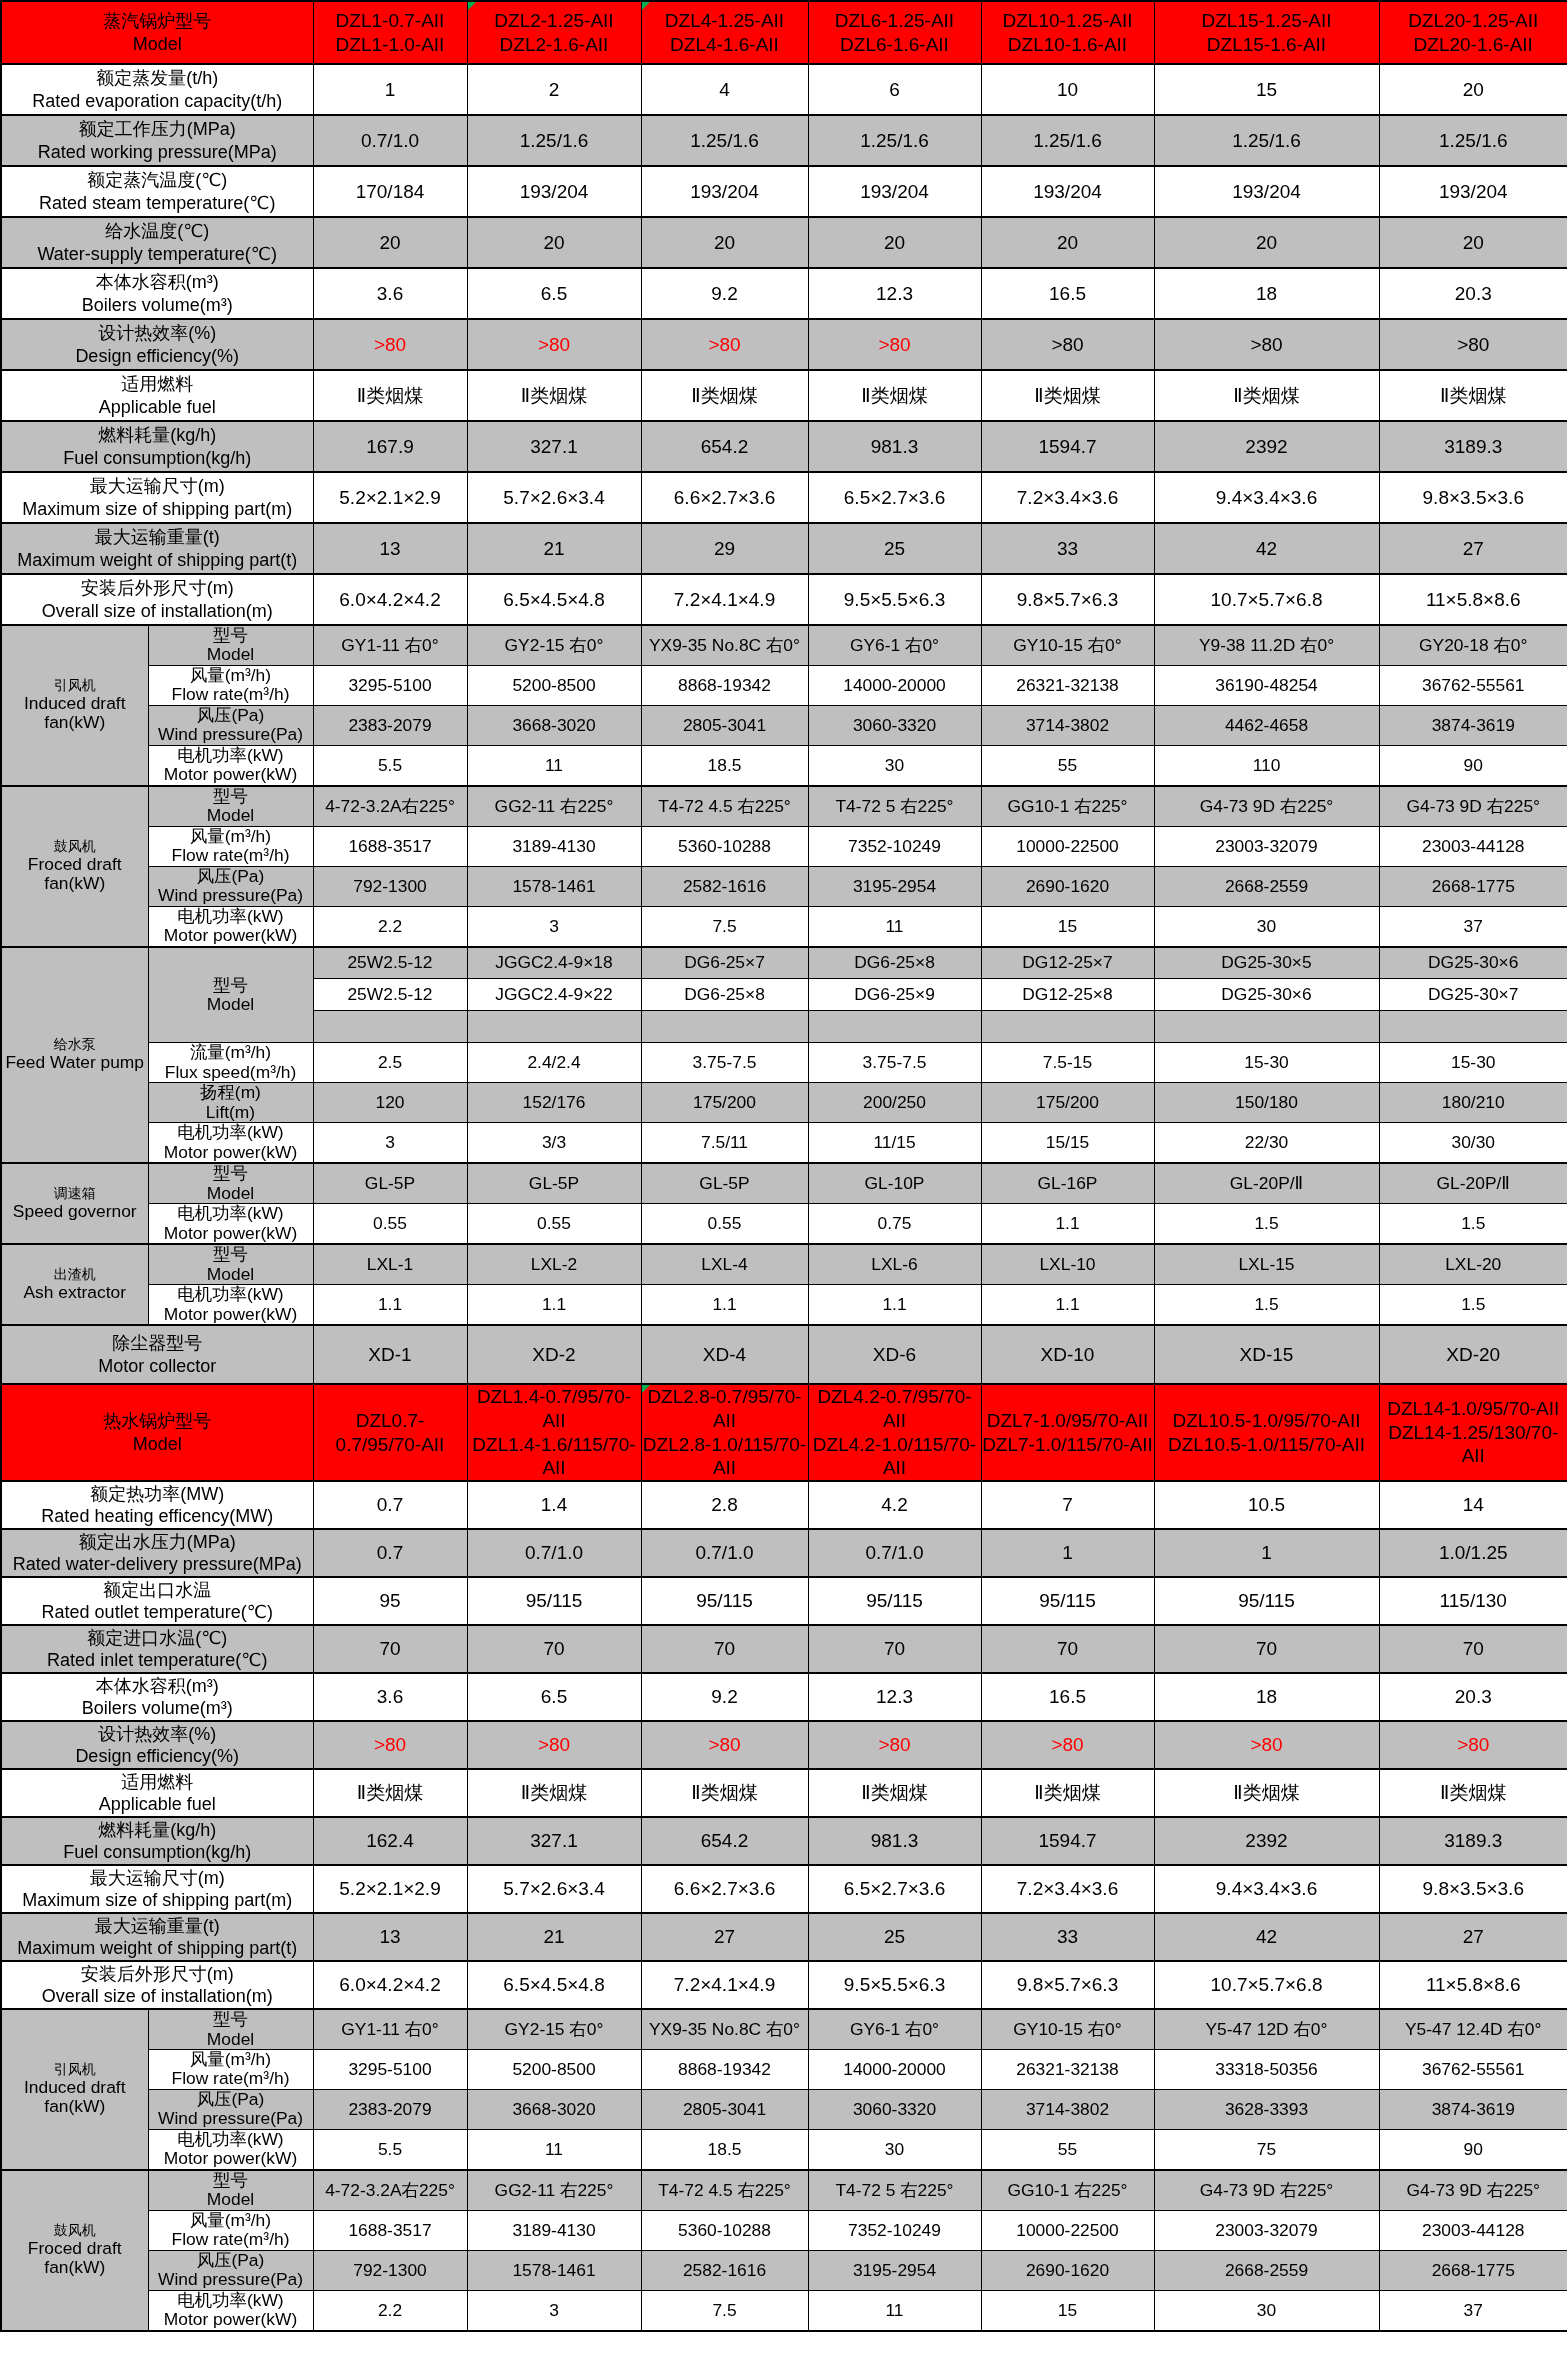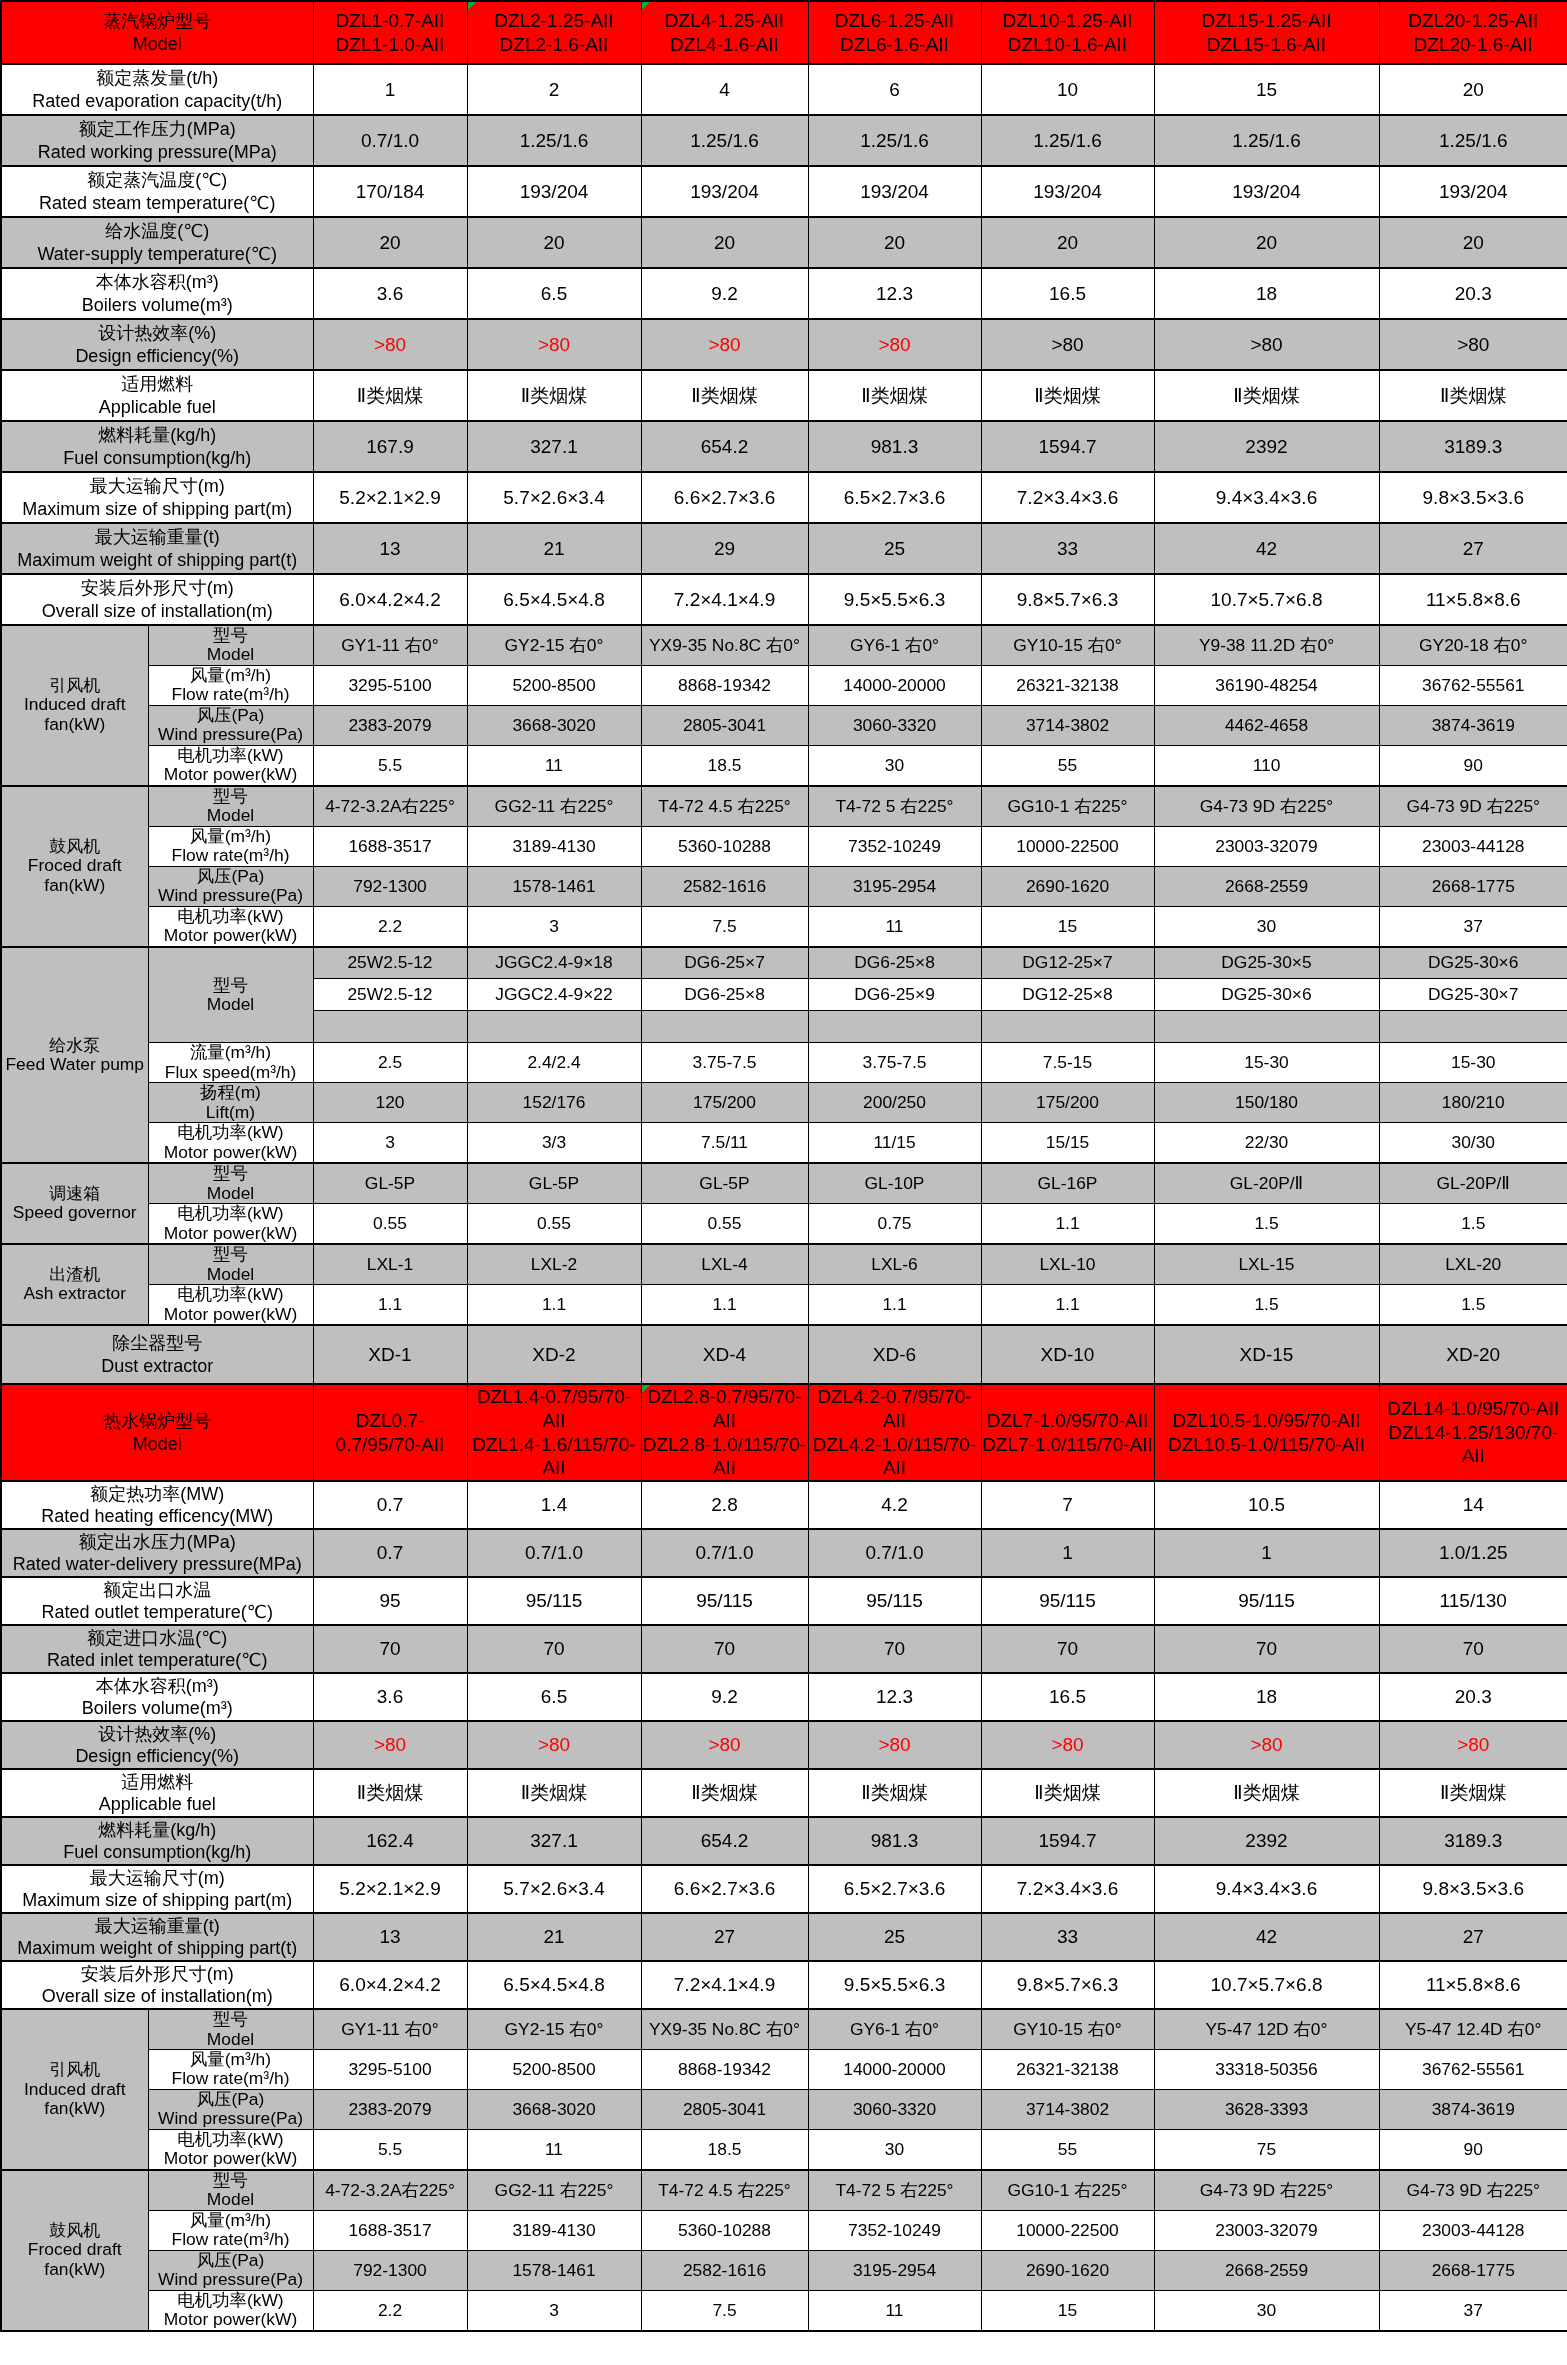--- a/index.html
+++ b/index.html
@@ -24,21 +24,21 @@
   tr.gstart td{border-top-width:2.4px;}
   tr.g td{background:var(--band-gray);}
   tr.w td{background:#ffffff;}
   td.white{background:#ffffff;}
   td.redbg{background:var(--red-bg);}
   .red{color:var(--accent-red);}
   tr.eq td{font-size:17.4px;line-height:1.12;}
   .lbl{font-size:18px;}
   .lbl .zh,.lbl .en{display:block;}
   td.grp{font-size:16.6px;}
-  td.grp .zh{font-size:17px;}
+  td.grp .zh{font-size:14px;}
   .corner{position:absolute;top:0;left:0;width:0;height:0;
           border-top:8px solid var(--mark-green);border-right:8px solid transparent;}
   
   tr.r-hdr1{height:63px;padding-left:30px;}  tr.r-info1{height:51px;} tr.r-eq1{height:32px;} tr.r-dust1{height:59px;}
   tr.r-hdr2{height:57px;}  tr.r-info2{height:48px;} tr.r-eq2{height:35px;}
 </style>
 </head>
 <body>
 
 <table>
@@ -475,21 +475,21 @@
         <td>1.1</td>
         <td>1.1</td>
         <td>1.1</td>
         <td>1.1</td>
         <td>1.5</td>
         <td>1.5</td>
       </tr>
       <tr class="dust g gstart r-dust1">
         <td class="lbl" colspan="2">
           <div class="zh">除尘器型号</div>
-          <div class="en">Dust extractor</div>
+          <div class="en">Motor collector</div>
         </td>
         <td>XD-1</td>
         <td>XD-2</td>
         <td>XD-4</td>
         <td>XD-6</td>
         <td>XD-10</td>
         <td>XD-15</td>
         <td>XD-20</td>
       </tr>
       <tr class="hdr r-hdr2">

